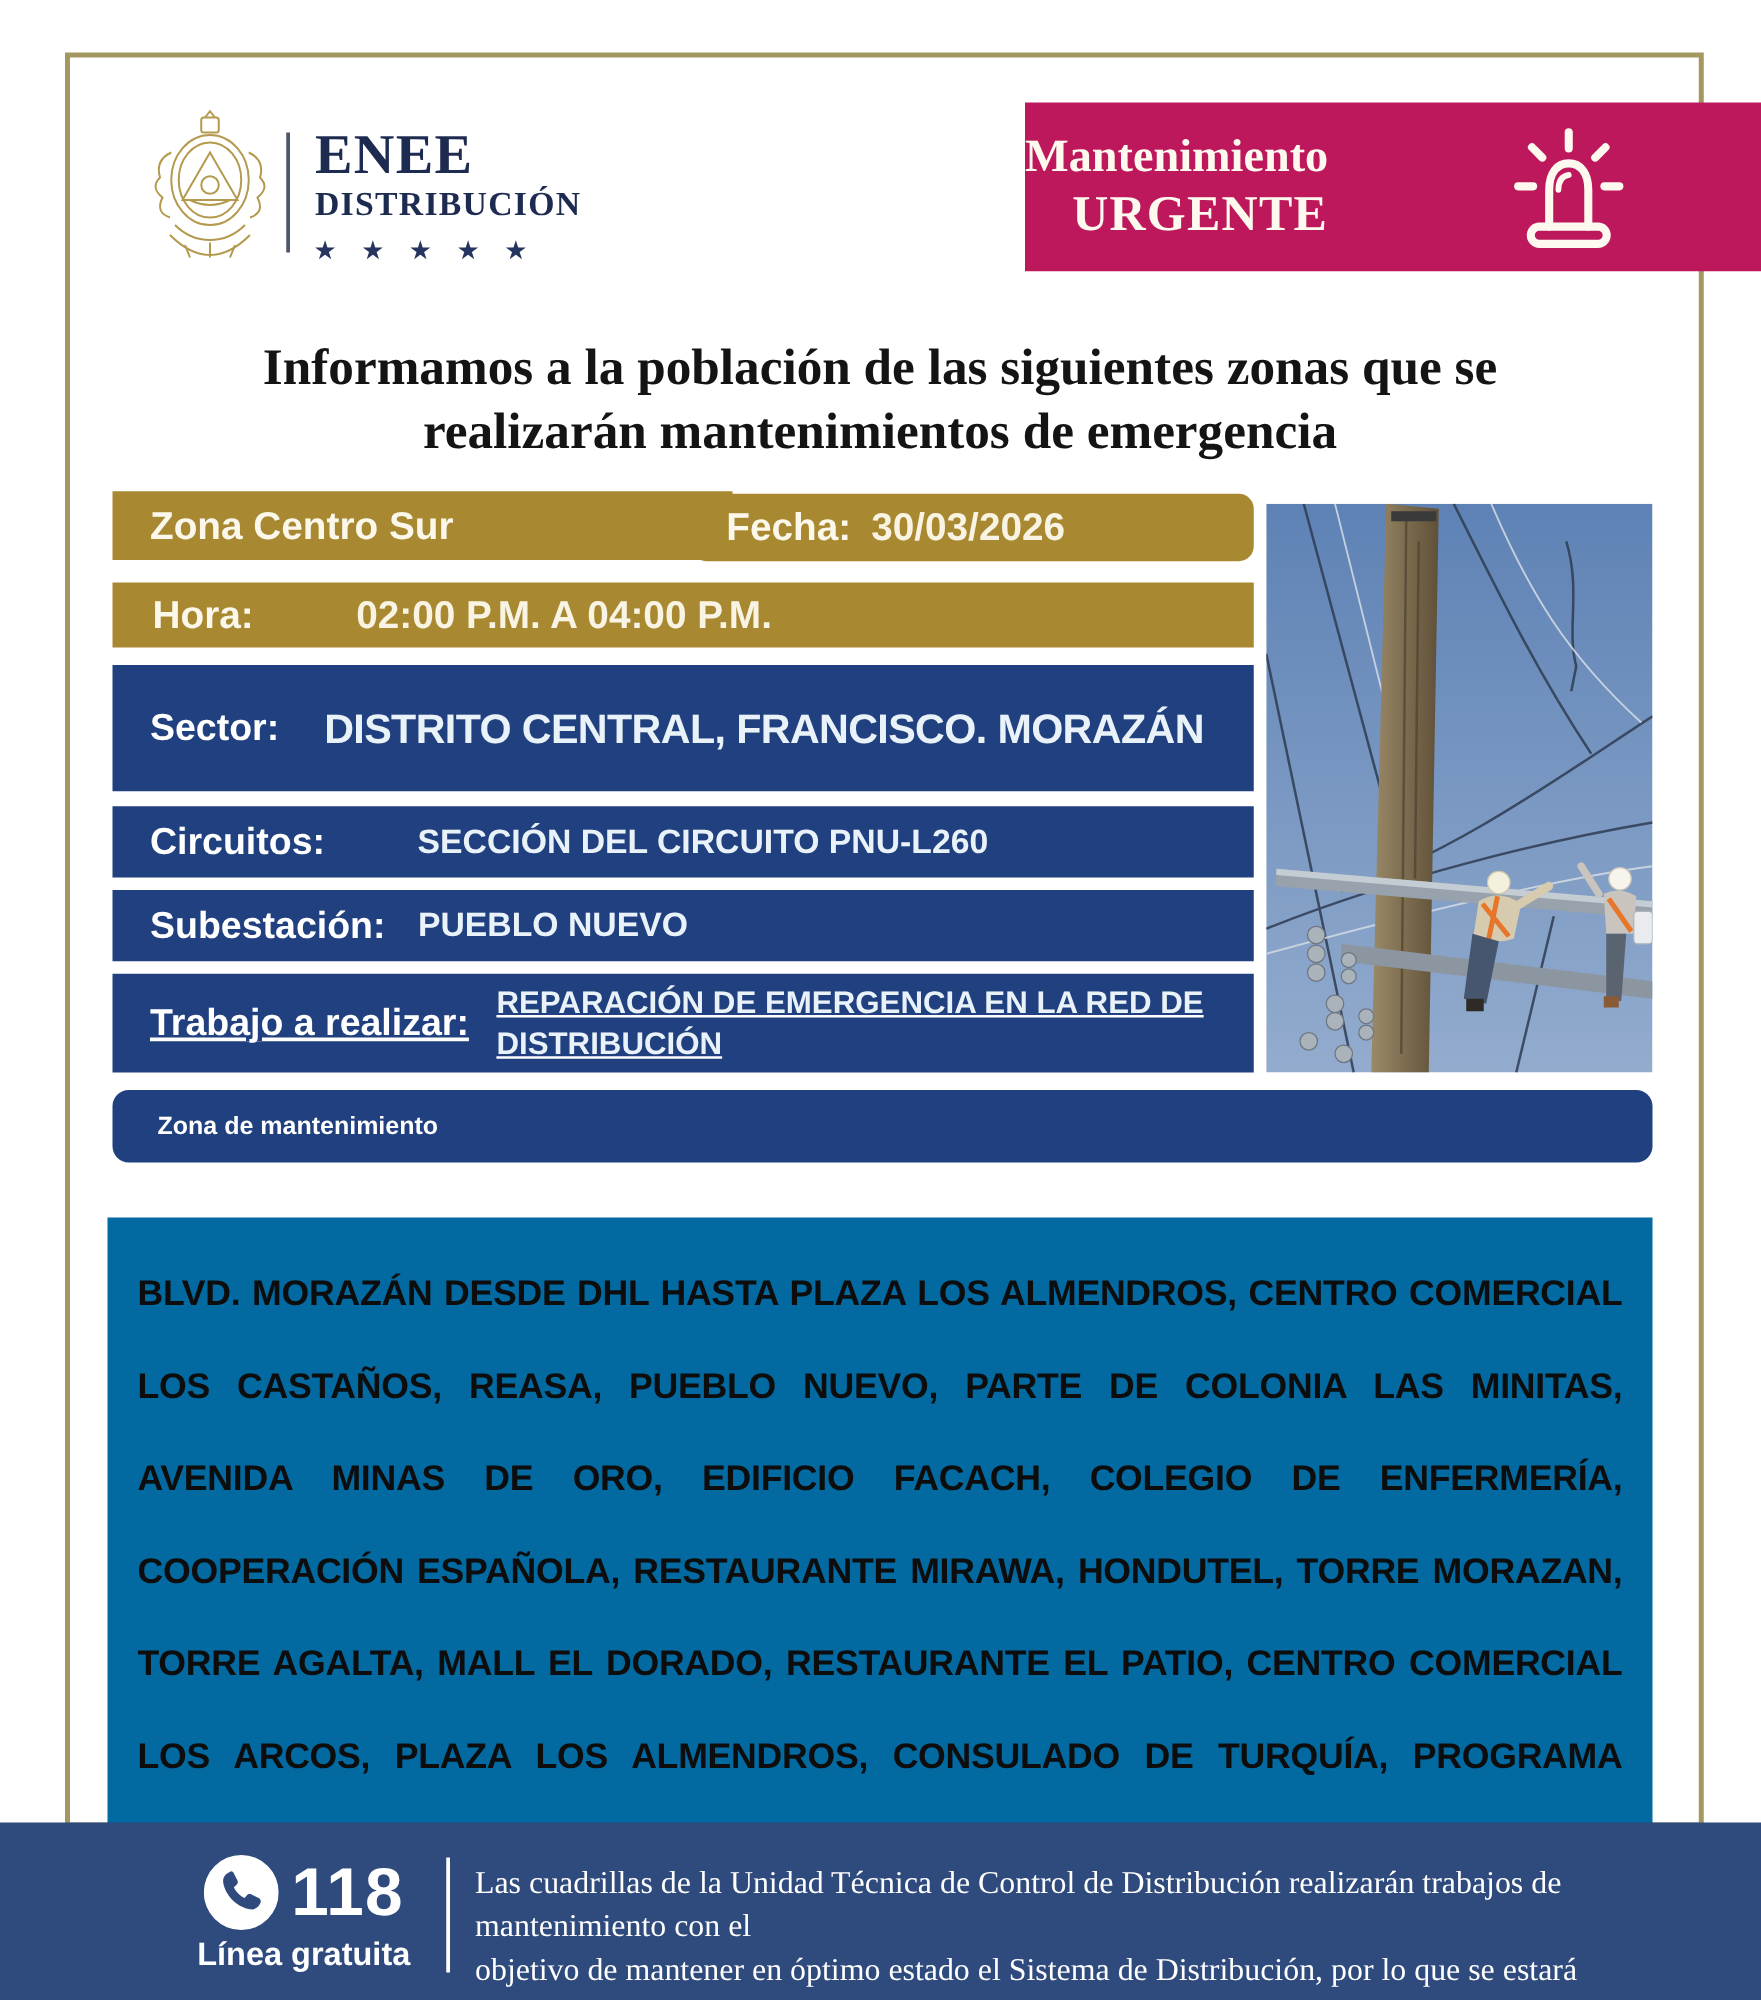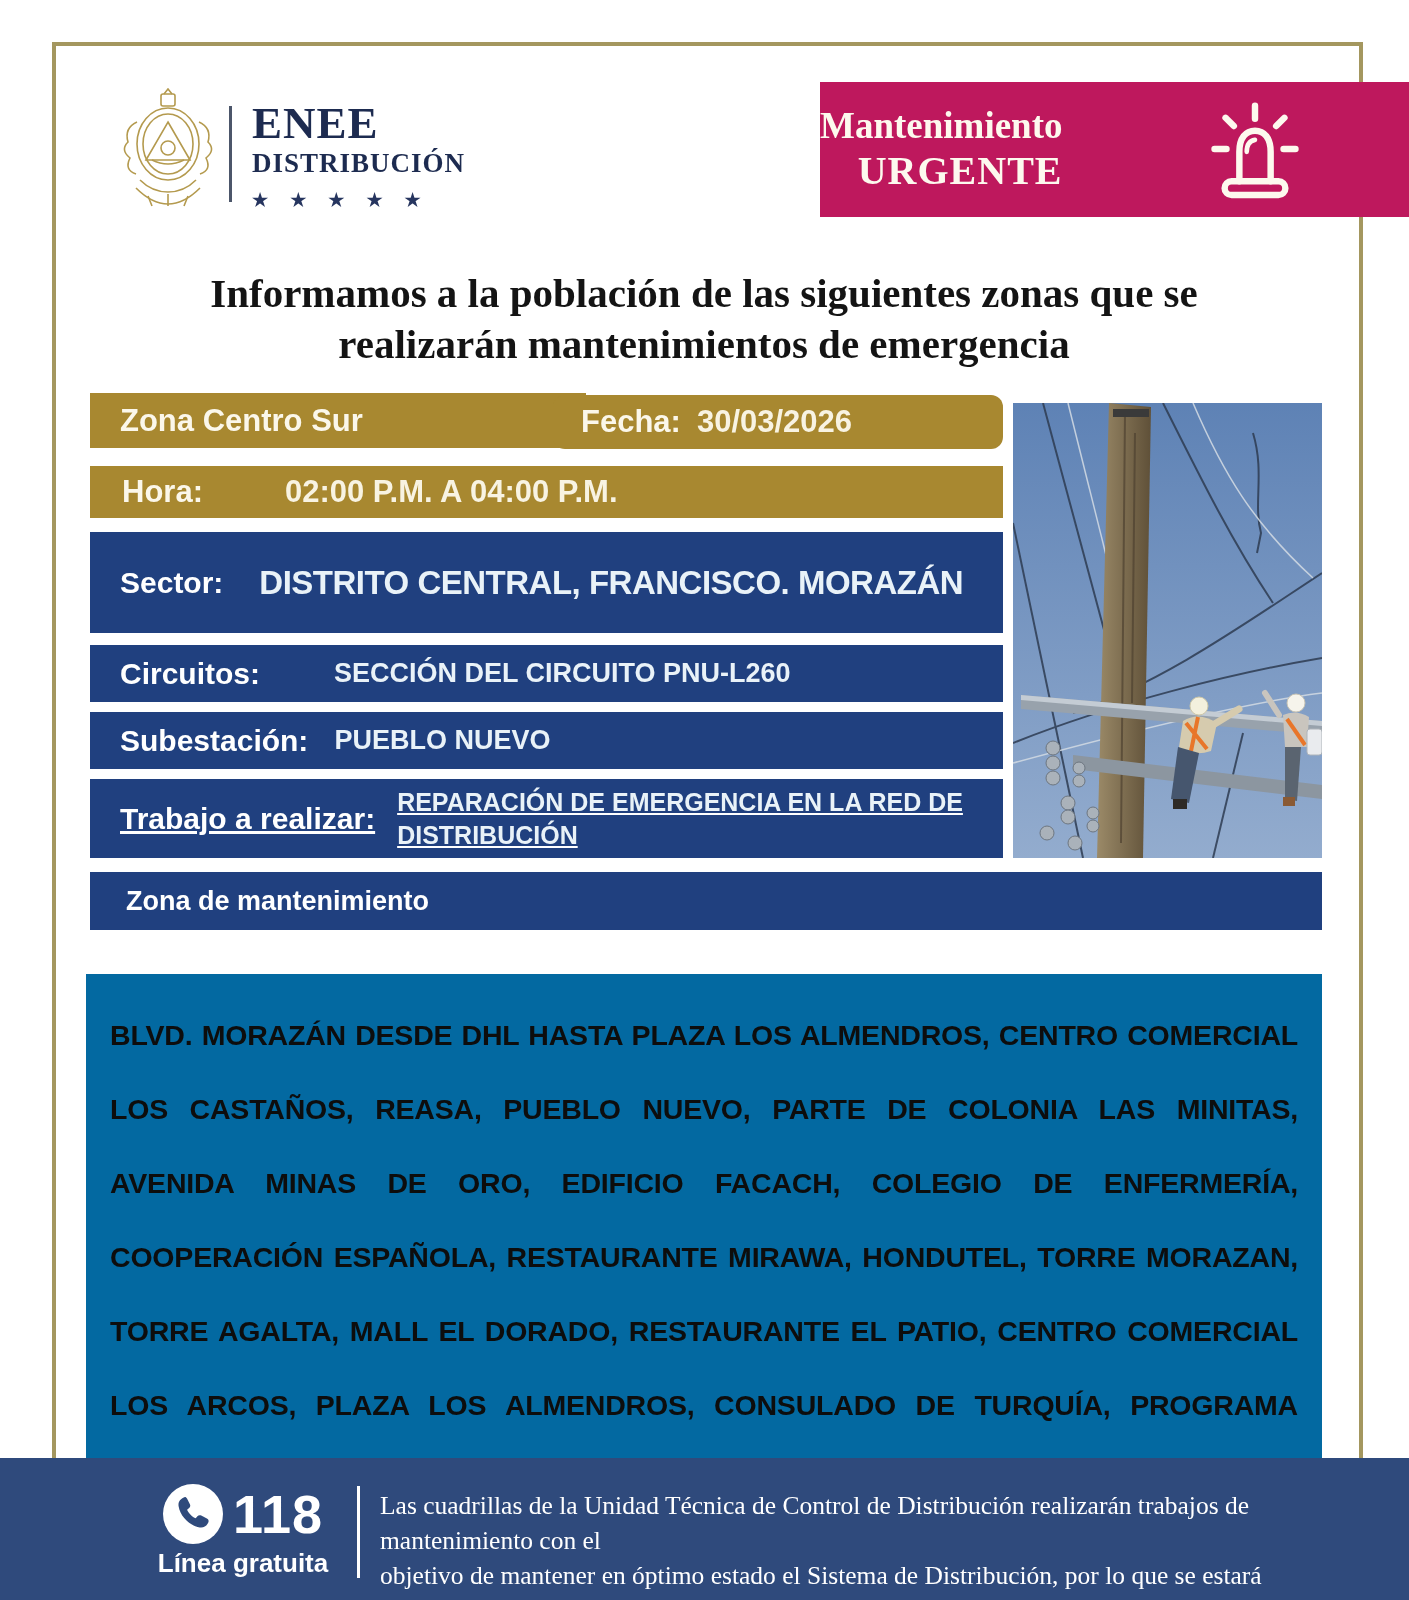--- a/index.html
+++ b/index.html
@@ -43,21 +43,21 @@
   #bar-hora{left:90px;top:466px;width:913px;height:52px;padding-left:32px;font-size:31px;}
   #bar-hora .value{margin-left:82px;}
   #bar-sector{left:90px;top:532px;width:913px;height:101px;padding-left:30px;font-size:30px;}
   #bar-sector .value{margin-left:36px;font-size:33px;letter-spacing:-0.5px;}
   #bar-circuitos{left:90px;top:645px;width:913px;height:57px;padding-left:30px;font-size:30px;}
   #bar-circuitos .value{margin-left:74px;font-size:27px;}
   #bar-subestacion{left:90px;top:712px;width:913px;height:57px;padding-left:30px;font-size:30px;}
   #bar-subestacion .value{margin-left:26px;font-size:27px;}
   #bar-trabajo{left:90px;top:779px;width:913px;height:79px;padding-left:30px;font-size:30px;text-decoration:underline;}
   #bar-trabajo .value{margin-left:22px;font-size:25px;line-height:1.3;width:600px;}
-  #bar-zonamant{left:90px;top:872px;width:1232px;height:58px;padding-left:36px;font-size:27px;}
+  #bar-zonamant{left:90px;top:872px;width:1232px;height:58px;padding-left:36px;font-size:20px;border-radius:13px;}
 
   
   .photo{position:absolute;left:1013px;top:403px;width:309px;height:455px;overflow:hidden;}
 
   
   .graybox{position:absolute;left:86px;top:938px;width:1236px;height:506px;background:#0369a1;
            box-sizing:border-box;padding:24px 24px 0 24px;margin-top:36px;}
   .graybox p{margin:0;font-size:28.5px;font-weight:bold;color:#0d0d0d;line-height:74px;
              text-align:justify;letter-spacing:-0.2px;}
 

